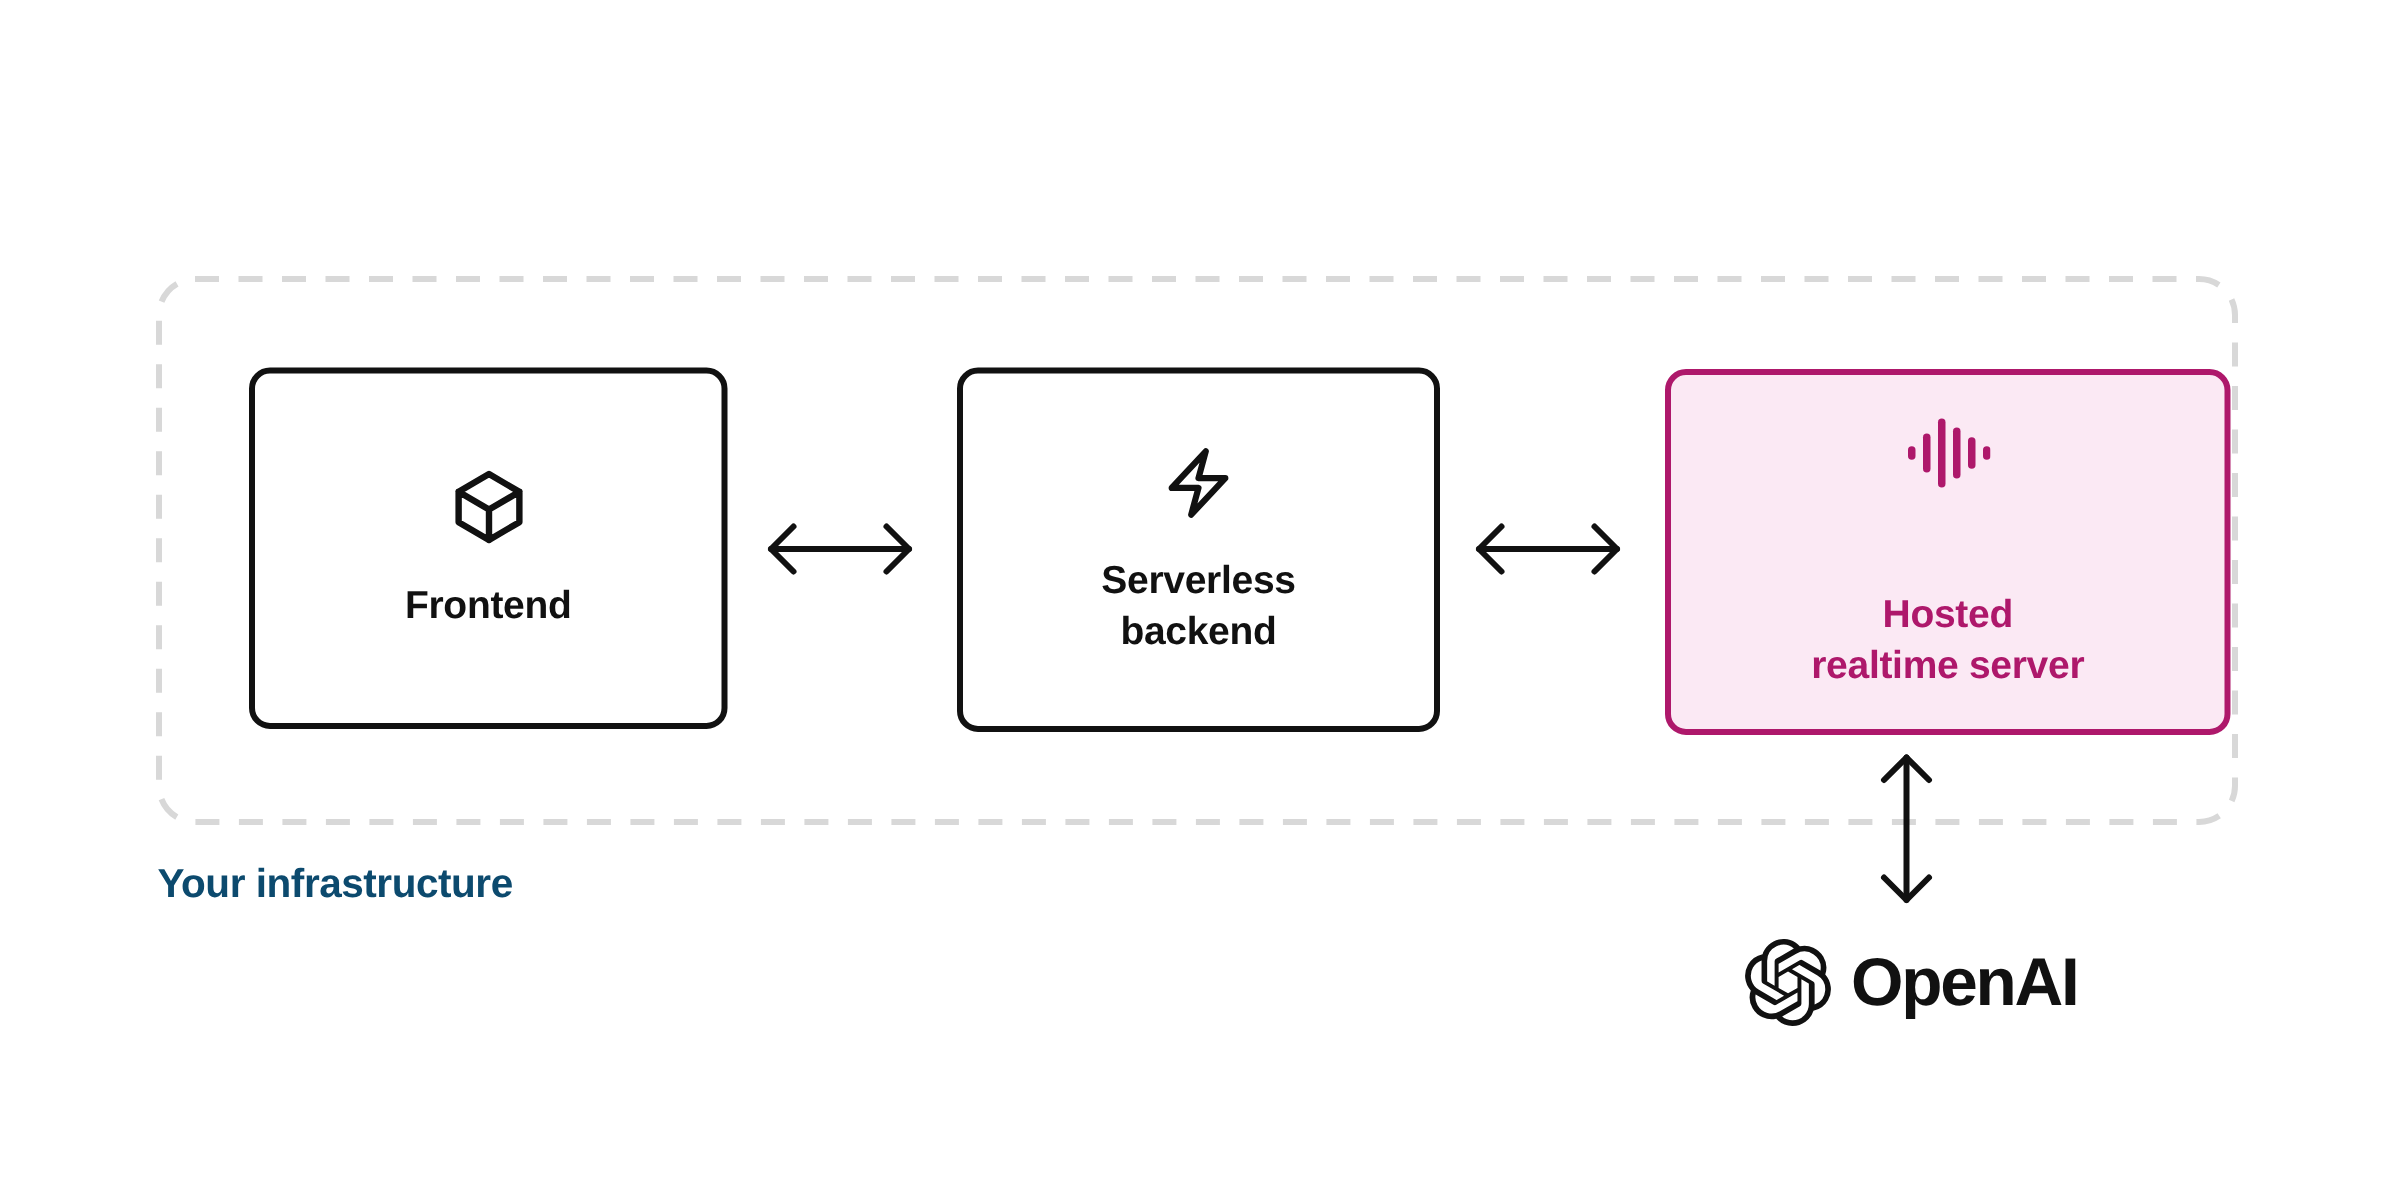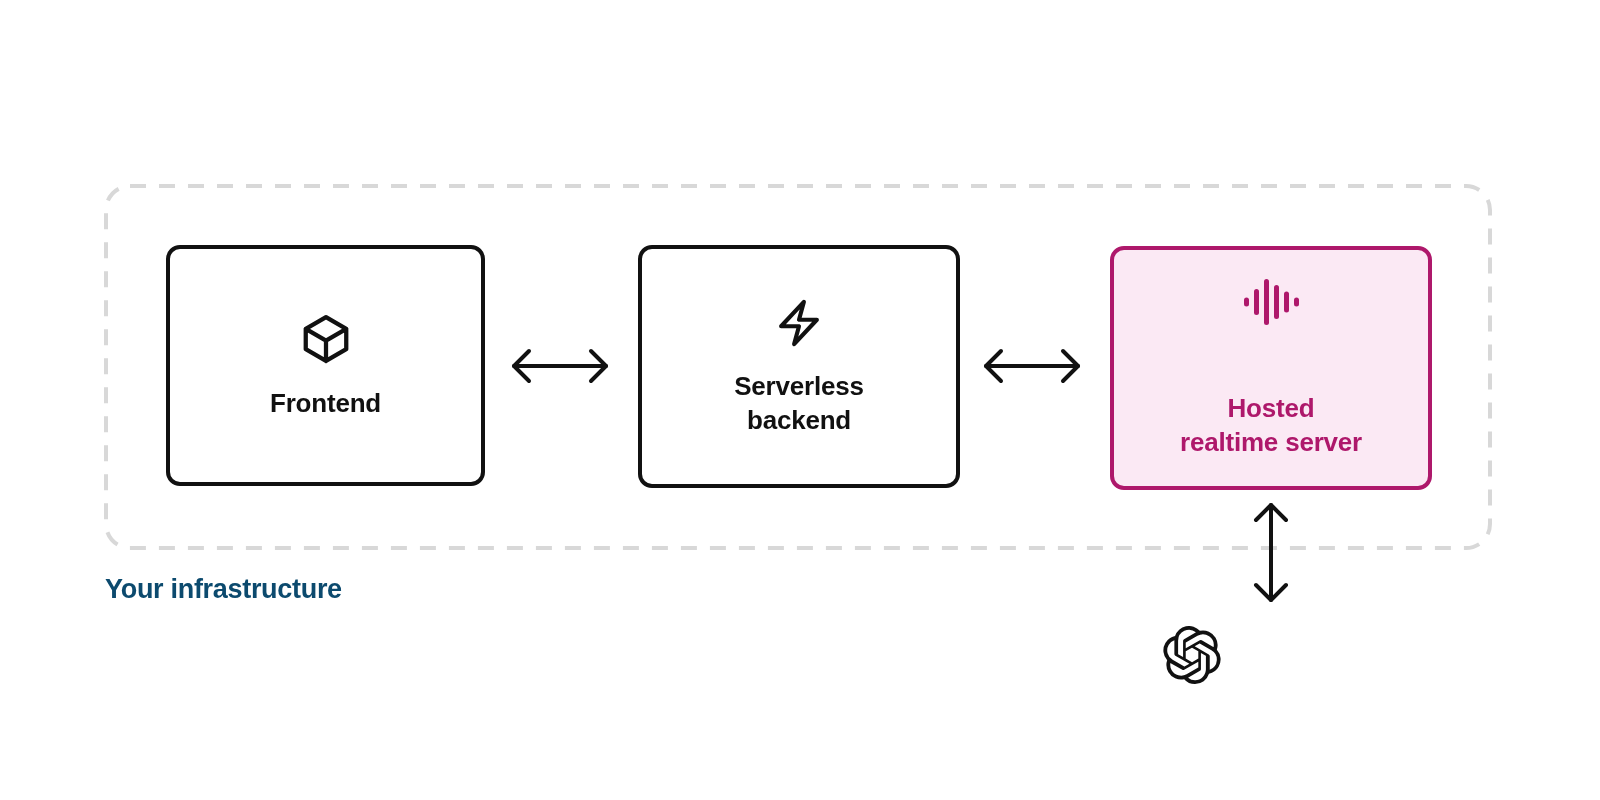--- a/index.html
+++ b/index.html
@@ -108,21 +108,21 @@
 
   <div class="node" style="left:166px; top:245px; width:319px; height:241px;">
     <span class="icon">
       <svg width="54" height="54" viewBox="0 0 24 24" fill="none" stroke="#111111" stroke-width="1.9" stroke-linecap="round" stroke-linejoin="round">
         <path d="M21 7.5 12 2.25 3 7.5m18 0-9 5.25m9-5.25v9l-9 5.25M3 7.5l9 5.25M3 7.5v9l9 5.25m0-9v9"></path>
       </svg>
     </span>
     <div class="node-label">Frontend</div>
   </div>
 
-  <div class="node highlight" style="left:1110px; top:246px; width:322px; height:244px;gap:44px;">
+  <div class="node highlight" style="left:1110px; top:246px; width:377px; height:244px;gap:44px;">
     <span class="icon">
       <svg width="56" height="50" viewBox="0 0 56 50" fill="#AE186B">
         <rect x="1" y="20.5" width="5" height="9" rx="2.5"></rect>
         <rect x="11" y="12" width="5" height="26" rx="2.5"></rect>
         <rect x="21" y="2" width="5" height="46" rx="2.5"></rect>
         <rect x="31" y="8" width="5" height="34" rx="2.5"></rect>
         <rect x="41" y="14.5" width="5" height="21" rx="2.5"></rect>
         <rect x="51" y="20.5" width="5" height="9" rx="2.5"></rect>
       </svg>
     </span>
@@ -131,15 +131,16 @@
   </div>
 
   <div class="infra-label">Your infrastructure</div>
 
   <div class="brand">
     <span style="display:flex;">
       <svg width="58" height="58" viewBox="0 0 24 24" fill="#111111">
         <path d="M22.2819 9.8211a5.9847 5.9847 0 0 0-.5157-4.9108 6.0462 6.0462 0 0 0-6.5098-2.9A6.0651 6.0651 0 0 0 4.9807 4.1818a5.9847 5.9847 0 0 0-3.9977 2.9 6.0462 6.0462 0 0 0 .7427 7.0966 5.98 5.98 0 0 0 .511 4.9107 6.051 6.051 0 0 0 6.5146 2.9001A5.9847 5.9847 0 0 0 13.2599 24a6.0557 6.0557 0 0 0 5.7718-4.2058 5.9894 5.9894 0 0 0 3.9977-2.9001 6.0557 6.0557 0 0 0-.7475-7.073zm-9.022 12.6081a4.4755 4.4755 0 0 1-2.8764-1.0408l.1419-.0804 4.7783-2.7582a.7948.7948 0 0 0 .3927-.6813v-6.7369l2.02 1.1686a.071.071 0 0 1 .038.052v5.5826a4.504 4.504 0 0 1-4.4945 4.4944zm-9.6607-4.1254a4.4708 4.4708 0 0 1-.5346-3.0137l.142.0852 4.783 2.7582a.7712.7712 0 0 0 .7806 0l5.8428-3.3685v2.3324a.0804.0804 0 0 1-.0332.0615L9.74 19.9502a4.4992 4.4992 0 0 1-6.1408-1.6464zM2.3408 7.8956a4.485 4.485 0 0 1 2.3655-1.9728V11.6a.7664.7664 0 0 0 .3879.6765l5.8144 3.3543-2.0201 1.1685a.0757.0757 0 0 1-.071 0l-4.8303-2.7865A4.504 4.504 0 0 1 2.3408 7.8956zm16.5963 3.8558L13.1038 8.364l2.0154-1.1638a.0757.0757 0 0 1 .071 0l4.8303 2.7913a4.4944 4.4944 0 0 1-.6765 8.1042v-5.6772a.79.79 0 0 0-.407-.667zm2.0107-3.0231l-.142-.0852-4.7735-2.7818a.7759.7759 0 0 0-.7854 0L9.409 9.2297V6.8974a.0662.0662 0 0 1 .0284-.0615l4.8303-2.7866a4.4992 4.4992 0 0 1 6.6802 4.66zM8.3065 12.863l-2.02-1.1638a.0804.0804 0 0 1-.038-.0567V6.0742a4.4992 4.4992 0 0 1 7.3757-3.4537l-.142.0805L8.704 5.459a.7948.7948 0 0 0-.3927.6813zm1.0976-2.3654l2.602-1.4998 2.6069 1.4998v2.9994l-2.5974 1.4997-2.6067-1.4997z"></path>
       </svg>
     </span>
+    <span class="brand-name">OpenAI</span>
   </div>
 
 </div>
 
 </body></html>

